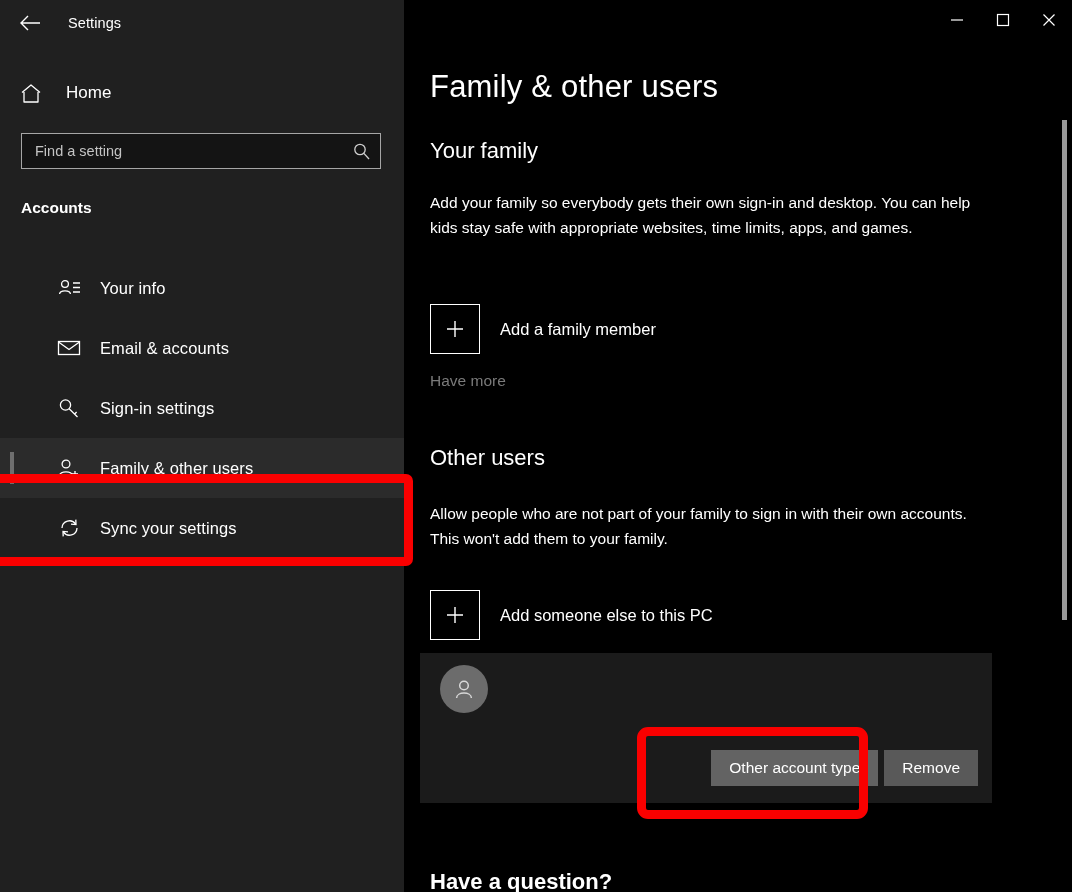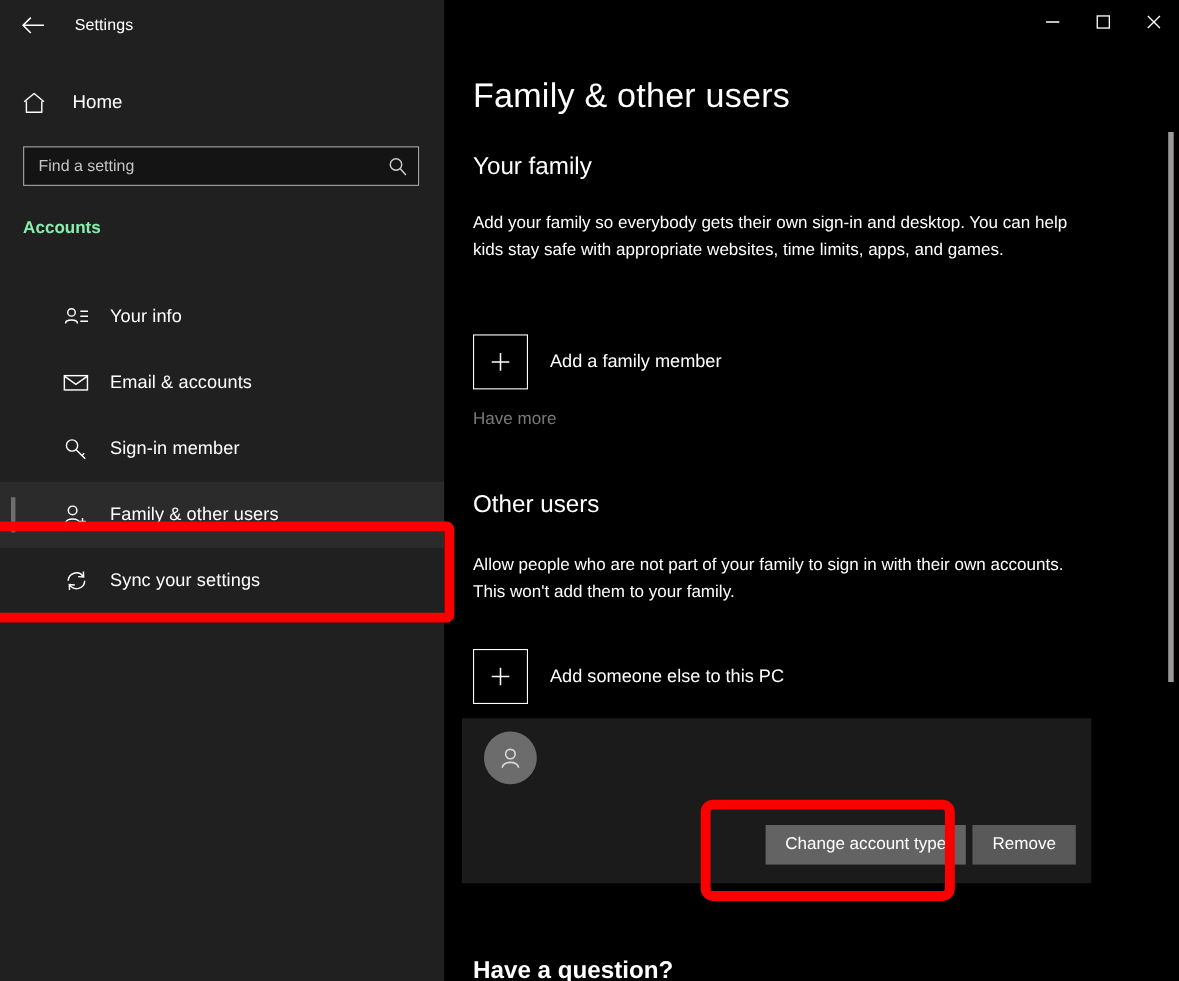--- a/index.html
+++ b/index.html
@@ -46,21 +46,21 @@
     color:#f0abfc; font-size:14.5px; font-family:"Liberation Sans", sans-serif;
     padding-left:13px;
   }
   .search-input::placeholder { color:#c4c4c4; opacity:1; }
   .search-icon-btn {
     width:38px; height:34px; display:flex; align-items:center; justify-content:center;
   }
 
   .section-head {
     position:absolute; left:21px; top:199px;
-    font-size:15.5px; font-weight:bold; color:#86efac;
+    font-size:15.5px; font-weight:bold; color:#ffffff;
   }
 
   .navlist { position:absolute; left:0; top:258px; width:404px; }
   .navitem {
     position:relative; height:60px; width:404px;
     display:flex; align-items:center;padding-left:40px;
   }
   .navitem .sel-bar {
     position:absolute; left:10px; top:14px; width:4px; height:32px;
     background:#6e6e6e; display:none;
@@ -218,21 +218,21 @@
       </div>
 
       <div class="navitem">
 
         <div class="nav-icon">
           <svg width="23" height="21" viewBox="0 0 23 21">
             <circle cx="7.5" cy="7" r="5.1" stroke="#fff" stroke-width="1.3" fill="none"></circle>
             <path d="M11.2 10.8 L19.5 19 M16.5 16.2 L18.6 14" stroke="#fff" stroke-width="1.3" fill="none"></path>
           </svg>
         </div>
-        <div class="nav-label">Sign-in member</div>
+        <div class="nav-label">Sign-in settings</div>
       </div>
 
 
       <div class="navitem selected">
         <div class="sel-bar"></div>
         <div class="nav-icon">
           <svg width="24" height="21" viewBox="0 0 24 21">
             <circle cx="9" cy="6" r="3.9" stroke="#fff" stroke-width="1.3" fill="none"></circle>
             <path d="M2.5 18 C2.5 12.4 15.5 12.4 15.5 18" stroke="#fff" stroke-width="1.3" fill="none"></path>
             <path d="M18 13 V19 M15 16 H21" stroke="#fff" stroke-width="1.3"></path>
@@ -308,21 +308,21 @@
     </div>
 
     <div class="user-card" style="top:653px;">
       <div class="user-avatar">
         <svg width="26" height="26" viewBox="0 0 26 26">
           <circle cx="13" cy="9.5" r="4.3" stroke="#d8d8d8" stroke-width="1.5" fill="none"></circle>
           <path d="M5.6 22 C5.6 15.4 20.4 15.4 20.4 22" stroke="#d8d8d8" stroke-width="1.5" fill="none"></path>
         </svg>
       </div>
       <div class="card-btns">
-        <button class="card-btn primary">Change account type</button>
+        <button class="card-btn primary">Other account type</button>
         <button class="card-btn">Remove</button>
       </div>
     </div>
 
     <h2 class="footer-head">Have a question?</h2>
 
     <div class="scrollbar">
       <div class="scroll-thumb"></div>
     </div>
   </div>

